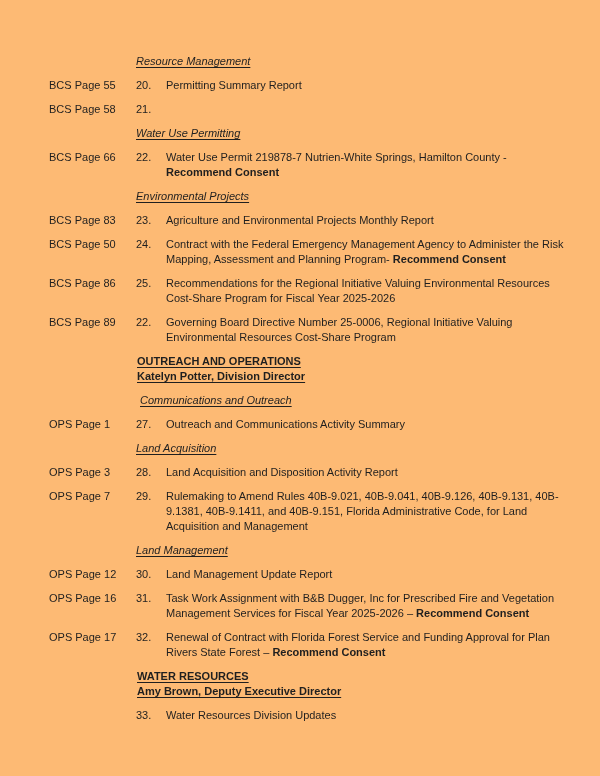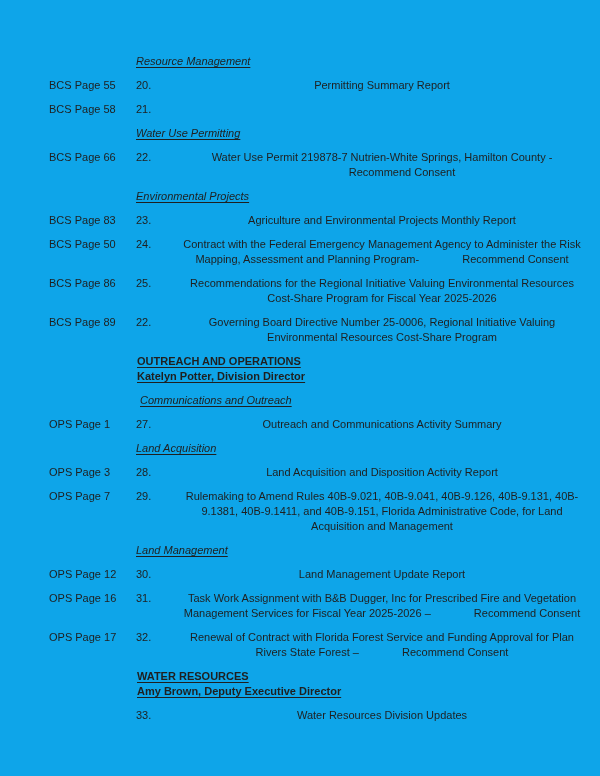--- a/index.html
+++ b/index.html
@@ -9,21 +9,21 @@
   body {
     width: 600px;
     height: 776px;
     overflow: hidden;
     background: #ffffff;
   }
   .page {
     box-sizing: border-box;
     width: 600px;
     height: 776px;
-    background: #0ea5e9;
+    background: #fdba74;
     color: #1f1f1f;
     font-family: "Liberation Sans", sans-serif;
     font-size: 11px;
     line-height: 15px;
     padding: 54px 5px 0 49px;
     overflow: hidden;
   }
   .block {
     margin-bottom: 9px;
   }
@@ -54,25 +54,23 @@
   .num-col {
     flex: none;
     width: 30px;
   }
   .text-col {
     flex: none;
     width: 432px;
   }
   .text-line {
     white-space: nowrap;
-    text-align: center;
   }
   .bold-suffix {
-    font-weight: 400;
-    margin-left: 40px;
+    font-weight: 700;
   }
 </style>
 </head>
 <body>
 
 <div class="page">
   <div id="agenda">
       <div class="block category-heading"><span class="cat-label">Resource Management</span></div>
       <div class="block item-row">
         <div class="ref-col">BCS Page 55</div>

